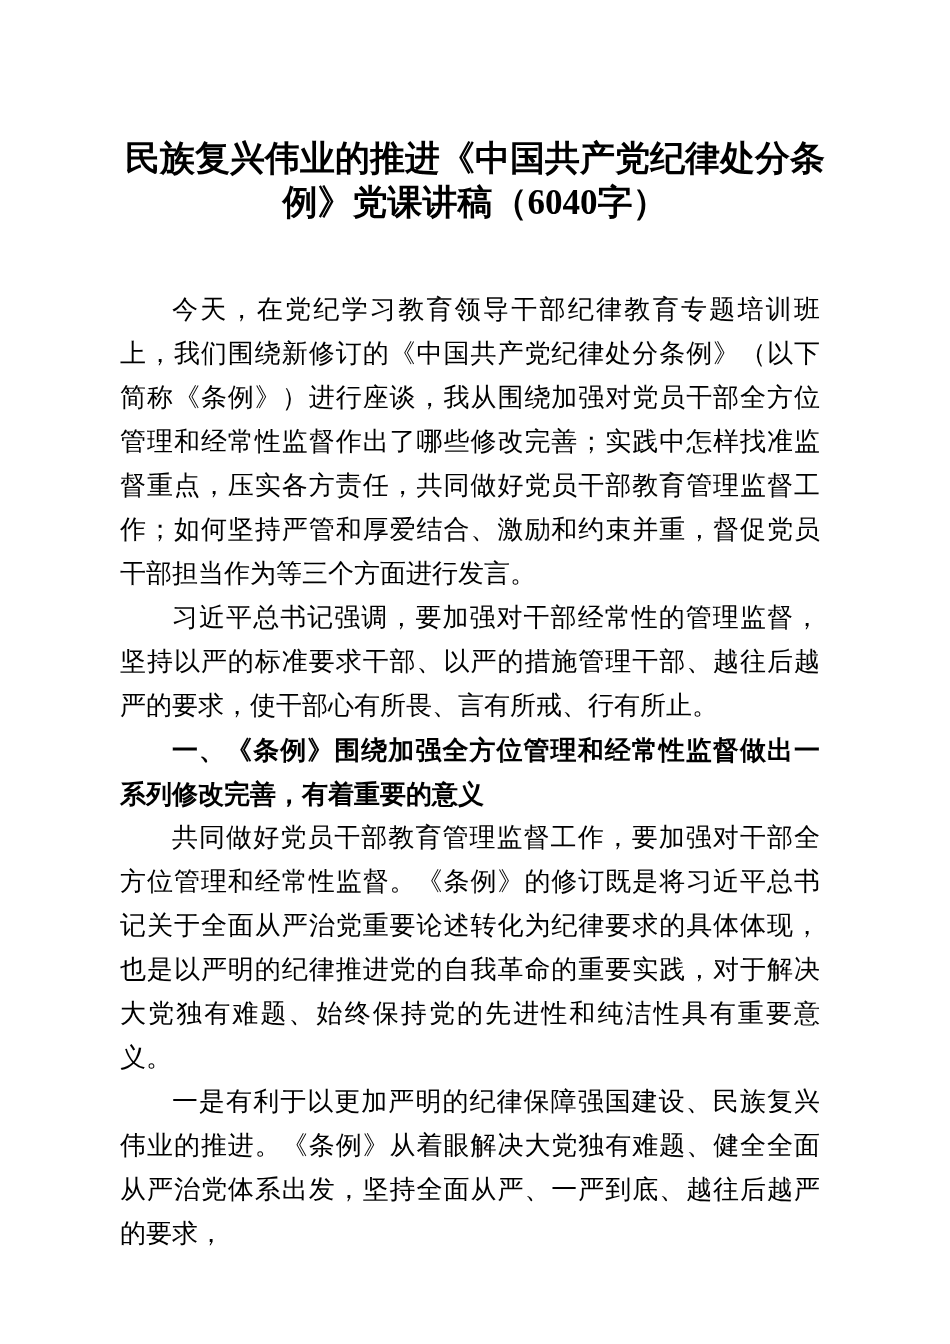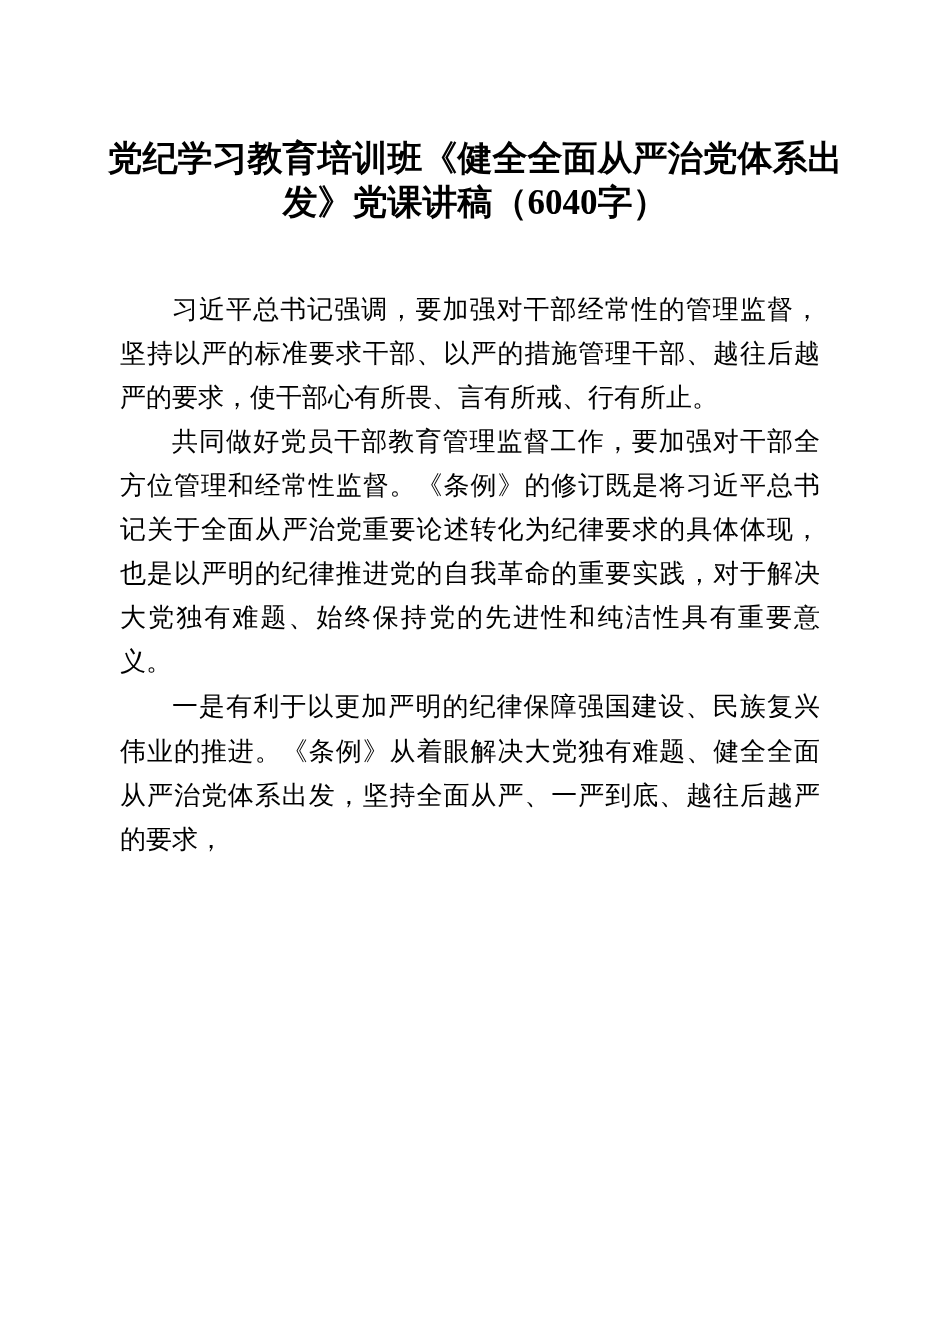--- a/index.html
+++ b/index.html
@@ -41,26 +41,28 @@
   .doc-body p {
     margin: 0;
     padding: 0;
     text-indent: 2em;
   }
   .doc-body p.heading {
     font-weight: bold;
     font-family: "Liberation Sans", sans-serif;
   }
   .doc-body span.emphasis-lead {
-    font-family: Liberation Sans, sans-serif;
+    font-family: Liberation Serif, serif;
   }
 </style>
 </head>
 <body style="background: rgb(255, 255, 255); color: rgb(0, 0, 0);">
 
 <div class="page">
-  <h1 class="doc-title">党纪学习教育培训班《健全全面从严治党体系出发》党课讲稿（6040字）</h1>
+  <h1 class="doc-title">民族复兴伟业的推进《中国共产党纪律处分条例》党课讲稿（6040字）</h1>
   <div class="doc-body" id="doc-body">
+      <p class="paragraph">今天，在党纪学习教育领导干部纪律教育专题培训班上，我们围绕新修订的《中国共产党纪律处分条例》（以下简称《条例》）进行座谈，我从围绕加强对党员干部全方位管理和经常性监督作出了哪些修改完善；实践中怎样找准监督重点，压实各方责任，共同做好党员干部教育管理监督工作；如何坚持严管和厚爱结合、激励和约束并重，督促党员干部担当作为等三个方面进行发言。</p>
       <p class="paragraph">习近平总书记强调，要加强对干部经常性的管理监督，坚持以严的标准要求干部、以严的措施管理干部、越往后越严的要求，使干部心有所畏、言有所戒、行有所止。</p>
+      <p class="heading">一、《条例》围绕加强全方位管理和经常性监督做出一系列修改完善，有着重要的意义</p>
       <p class="paragraph">共同做好党员干部教育管理监督工作，要加强对干部全方位管理和经常性监督。《条例》的修订既是将习近平总书记关于全面从严治党重要论述转化为纪律要求的具体体现，也是以严明的纪律推进党的自我革命的重要实践，对于解决大党独有难题、始终保持党的先进性和纯洁性具有重要意义。</p>
       <p class="paragraph"><span class="emphasis-lead">一是有利于以更加严明的纪律保障强国建设、民族复兴伟业的推进。</span>《条例》从着眼解决大党独有难题、健全全面从严治党体系出发，坚持全面从严、一严到底、越往后越严的要求，</p>
     </div>
 </div>
 
 </body></html>

